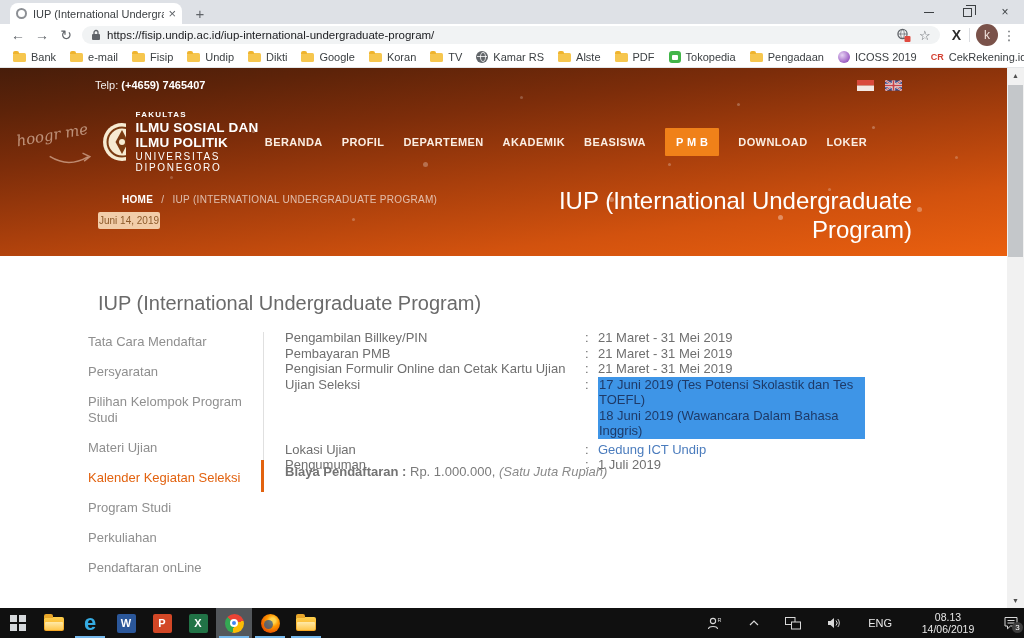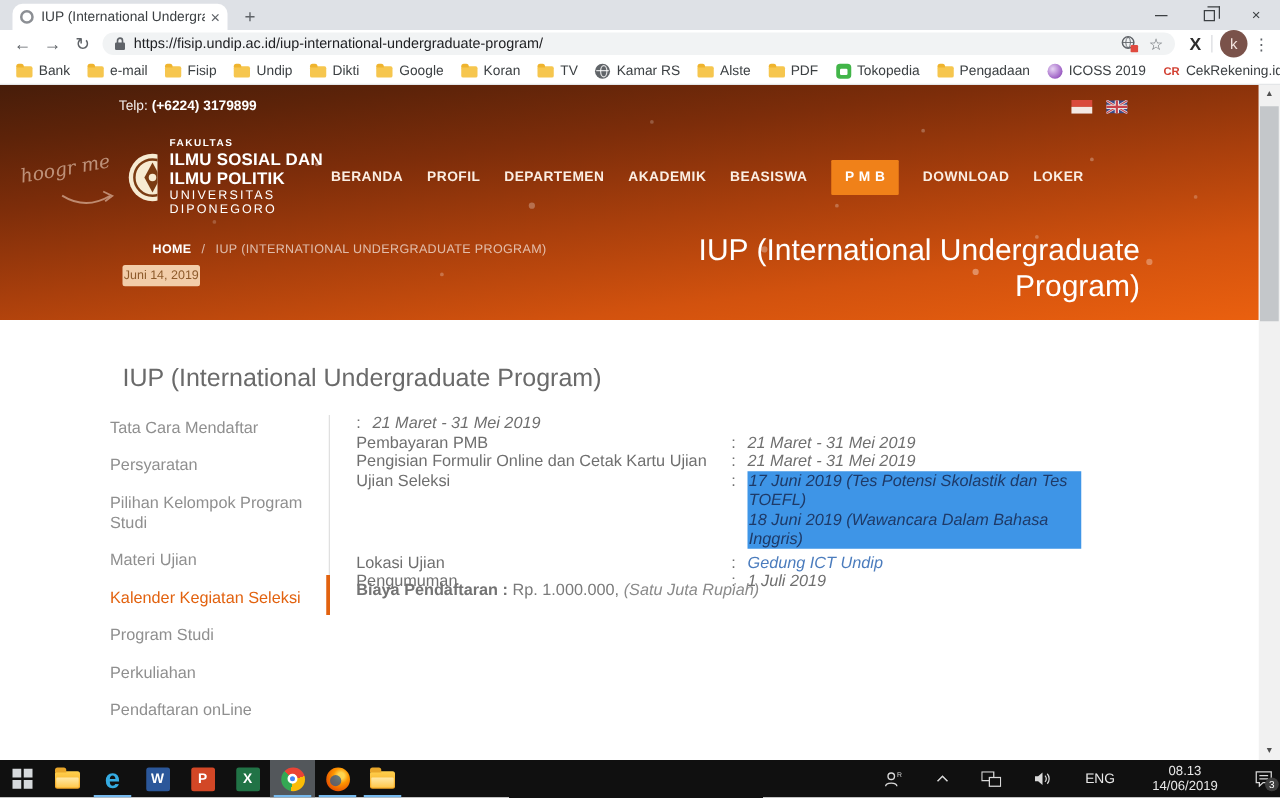--- a/index.html
+++ b/index.html
@@ -101,21 +101,21 @@
   #sidebar { position:absolute; left:88px; top:78px; width:178px; list-style:none; }
   #sidebar li { font-size:13px; color:#8f8f8f; line-height:16px; margin-bottom:14px; }
   #sidebar li.active { color:#e2620f; }
   .vdivider { position:absolute; left:263px; top:76px; width:1px; height:128px; background:#e0e0e0; }
   .orangebar { position:absolute; left:261px; top:204px; width:3px; height:32px; background:#e2620f; }
   #schedule { position:absolute; left:285px; top:74px; width:580px; font-size:13px; color:#6f6f6f; }
   .srow { display:flex; line-height:15.5px; }
   .srow.gap { margin-top:3px; }
   .slabel { width:300px; flex:none; }
   .scolon { width:13px; flex:none; }
-  .svals { flex:1;font-style:italic; }
+  .svals { flex:1; }
   .sval.link { color:#4b7cbd; }
   .selhl { background:#3e95e7; color:#1e3a68; display:inline-block; padding:0 1px; }
   #fee { position:absolute; left:285px; top:208px; font-size:13px; color:#7a7a7a; }
   #fee b { color:#737373; }
   #fee i { color:#8a8a8a; }
 
   #scrollbar { position:absolute; right:0; top:0; width:17px; height:540px; background:#f1f1f1; }
   .sb-arrow { height:15px; display:flex; align-items:center; justify-content:center;
     font-size:7px; color:#505050; }
   .sb-down { position:absolute; bottom:0; left:0; right:0; }
@@ -270,21 +270,21 @@
       </div>
     </div>
 
   <div id="viewport">
 
     <div id="banner">
       <span class="sparkles"></span>
       <div class="topline">
         <span class="telp">
           <span>Telp:</span>
-          <b>(+6224) 3179899</b>
+          <b>(+4659) 7465407</b>
         </span>
         <span class="flags">
           <svg width="17" height="11">
               <rect width="17" height="5.5" fill="#d94a3c"></rect>
               <rect y="5.5" width="17" height="5.5" fill="#f3e9e4"></rect>
             </svg>
           <svg width="17" height="11" viewBox="0 0 60 36">
               <rect width="60" height="36" fill="#3b4a8c"></rect>
               <path d="M0 0 L60 36 M60 0 L0 36" stroke="#e8e4df" stroke-width="7"></path>
               <path d="M0 0 L60 36 M60 0 L0 36" stroke="#c8414b" stroke-width="3"></path>
@@ -341,20 +341,21 @@
           <li class="sbitem">Materi Ujian</li>
           <li class="sbitem active">Kalender Kegiatan Seleksi</li>
           <li class="sbitem">Program Studi</li>
           <li class="sbitem">Perkuliahan</li>
           <li class="sbitem">Pendaftaran onLine</li>
         </ul>
       <div class="vdivider"></div>
       <div class="orangebar"></div>
       <div id="schedule">
           <div class="srow">
+            <span class="slabel">Pengambilan Billkey/PIN</span>
             <span class="scolon">:</span>
             <span class="svals">
               <div class="sval plain">21 Maret - 31 Mei 2019</div>
             </span>
           </div>
           <div class="srow">
             <span class="slabel">Pembayaran PMB</span>
             <span class="scolon">:</span>
             <span class="svals">
               <div class="sval plain">21 Maret - 31 Mei 2019</div>

